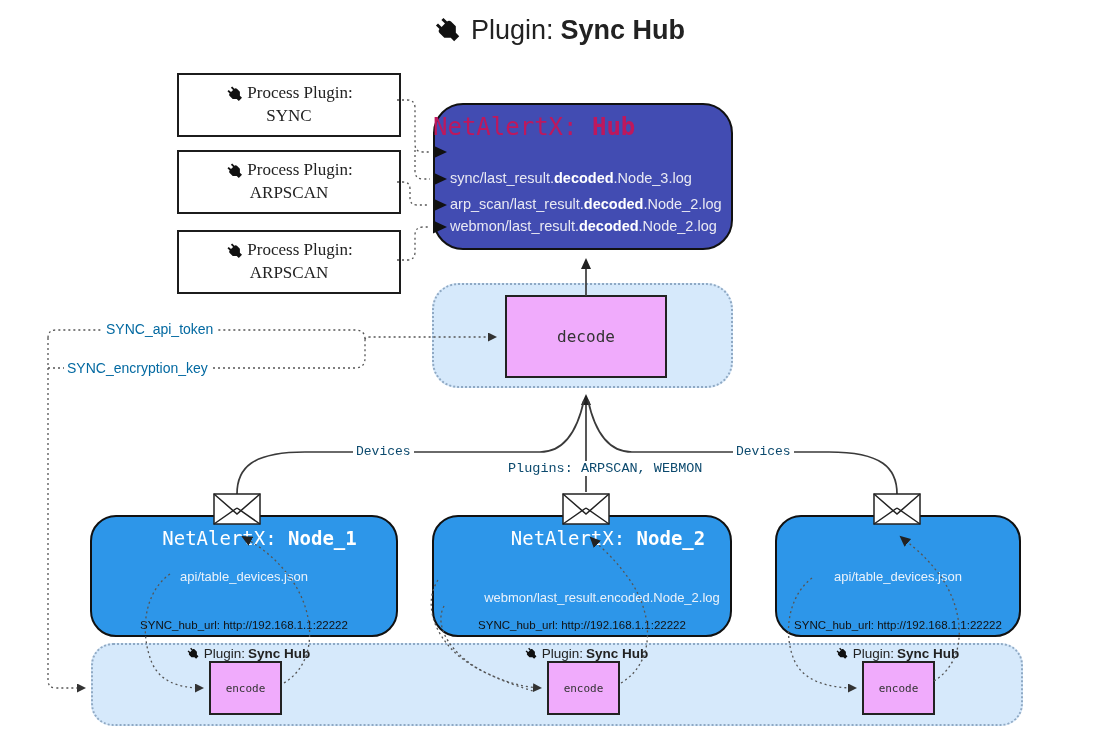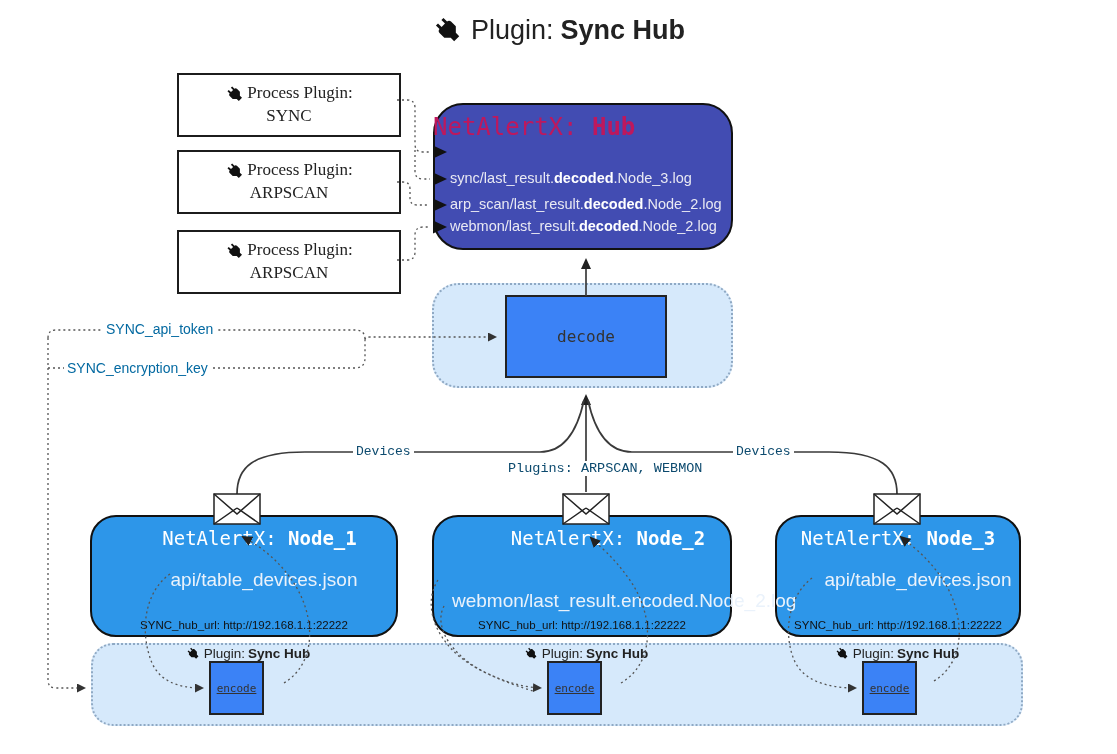--- a/index.html
+++ b/index.html
@@ -27,35 +27,35 @@
   .hub-title{left:433px;top:113px;width:300px;text-align:left;color:#be185d;
              font-family:"DejaVu Sans Mono", monospace;font-size:24px;}
   .hub-line{left:450px;width:280px;color:#E9E9F3;font-size:14.5px;white-space:nowrap;}
   .hub-line b{color:#fff;}
   .url-label{left:433px;top:79px;width:300px;text-align:center;font-size:11px;color:#222;margin-top:26px;}
 
   
   .panel{background:#D6E9FB;border:2px dotted #8FA9C4;box-sizing:border-box;}
   .panel-decode{left:432px;top:283px;width:301px;height:105px;border-radius:26px;}
   .band{left:91px;top:643px;width:932px;height:83px;border-radius:22px;}
-  .wbox{background:#3b82f6;border:2px solid #222;box-sizing:border-box;display:flex;
+  .wbox{background:#f0abfc;border:2px solid #222;box-sizing:border-box;display:flex;
         justify-content:center;align-items:center;font-family:"DejaVu Sans Mono", monospace;color:#333;}
   .decode-box{left:505px;top:295px;width:162px;height:83px;font-size:16px;}
-  .encode-box{width:55px;height:54px;top:661px;font-size:11px;text-decoration:underline;}
+  .encode-box{width:73px;height:54px;top:661px;font-size:11px;}
 
   
   .line-label{background:#fff;padding:0 3px;font-size:14px;color:#0369a1;white-space:nowrap;}
   .edge-label{background:#fff;padding:0 3px;font-size:13px;color:#0c4a6e;white-space:nowrap;font-family:Liberation Mono, monospace;}
 
   
   .node{top:515px;height:122px;background:#2D96E9;border:2.5px solid #111;
         border-radius:26px;box-sizing:border-box;}
   .node-title{color:#fff;font-family:"DejaVu Sans Mono", monospace;font-size:19px;
               width:100%;text-align:center;top:527px;}
-  .node-file{color:#EAF2FB;font-size:19px;text-align:center;white-space:nowrap;padding-left:20px;}
+  .node-file{color:#EAF2FB;font-size:13px;text-align:center;white-space:nowrap;}
   .node-url{color:#111;font-size:11.5px;text-align:center;white-space:nowrap;}
 
   
   .band-label{top:646px;transform:translateX(-50%);display:flex;align-items:center;gap:3px;
               font-size:13.5px;color:#222;white-space:nowrap;}
   .band-label b{font-weight:700;}
 
   svg.wires{position:absolute;left:0;top:0;width:1117px;height:754px;pointer-events:none;}
 </style>
 </head>
@@ -127,23 +127,20 @@
 
   <div class="abs node" style="left:90px;width:308px"></div>
   <div class="abs node" style="left:432px;width:300px"></div>
   <div class="abs node" style="left:775px;width:246px"></div>
 
   <div class="abs node-title" style="left:90px;width:339px">
     <span>NetAlertX: </span><b>Node_1</b>
   </div>
   <div class="abs node-title" style="left:432px;width:352px">
     <span>NetAlertX: </span><b>Node_2</b>
-  </div>
-  <div class="abs node-title" style="left:775px;width:246px">
-    <span>NetAlertX: </span><b>Node_3</b>
   </div>
 
   <div class="abs node-file" style="left:90px;width:308px;top:569px">api/table_devices.json</div>
   <div class="abs node-file" style="left:432px;width:340px;top:590px">webmon/last_result.encoded.Node_2.log</div>
   <div class="abs node-file" style="left:775px;width:246px;top:569px">api/table_devices.json</div>
 
   <div class="abs node-url" style="left:90px;width:308px;top:619px">SYNC_hub_url: http://192.168.1.1:22222</div>
   <div class="abs node-url" style="left:432px;width:300px;top:619px">SYNC_hub_url: http://192.168.1.1:22222</div>
   <div class="abs node-url" style="left:775px;width:246px;top:619px">SYNC_hub_url: http://192.168.1.1:22222</div>
 

